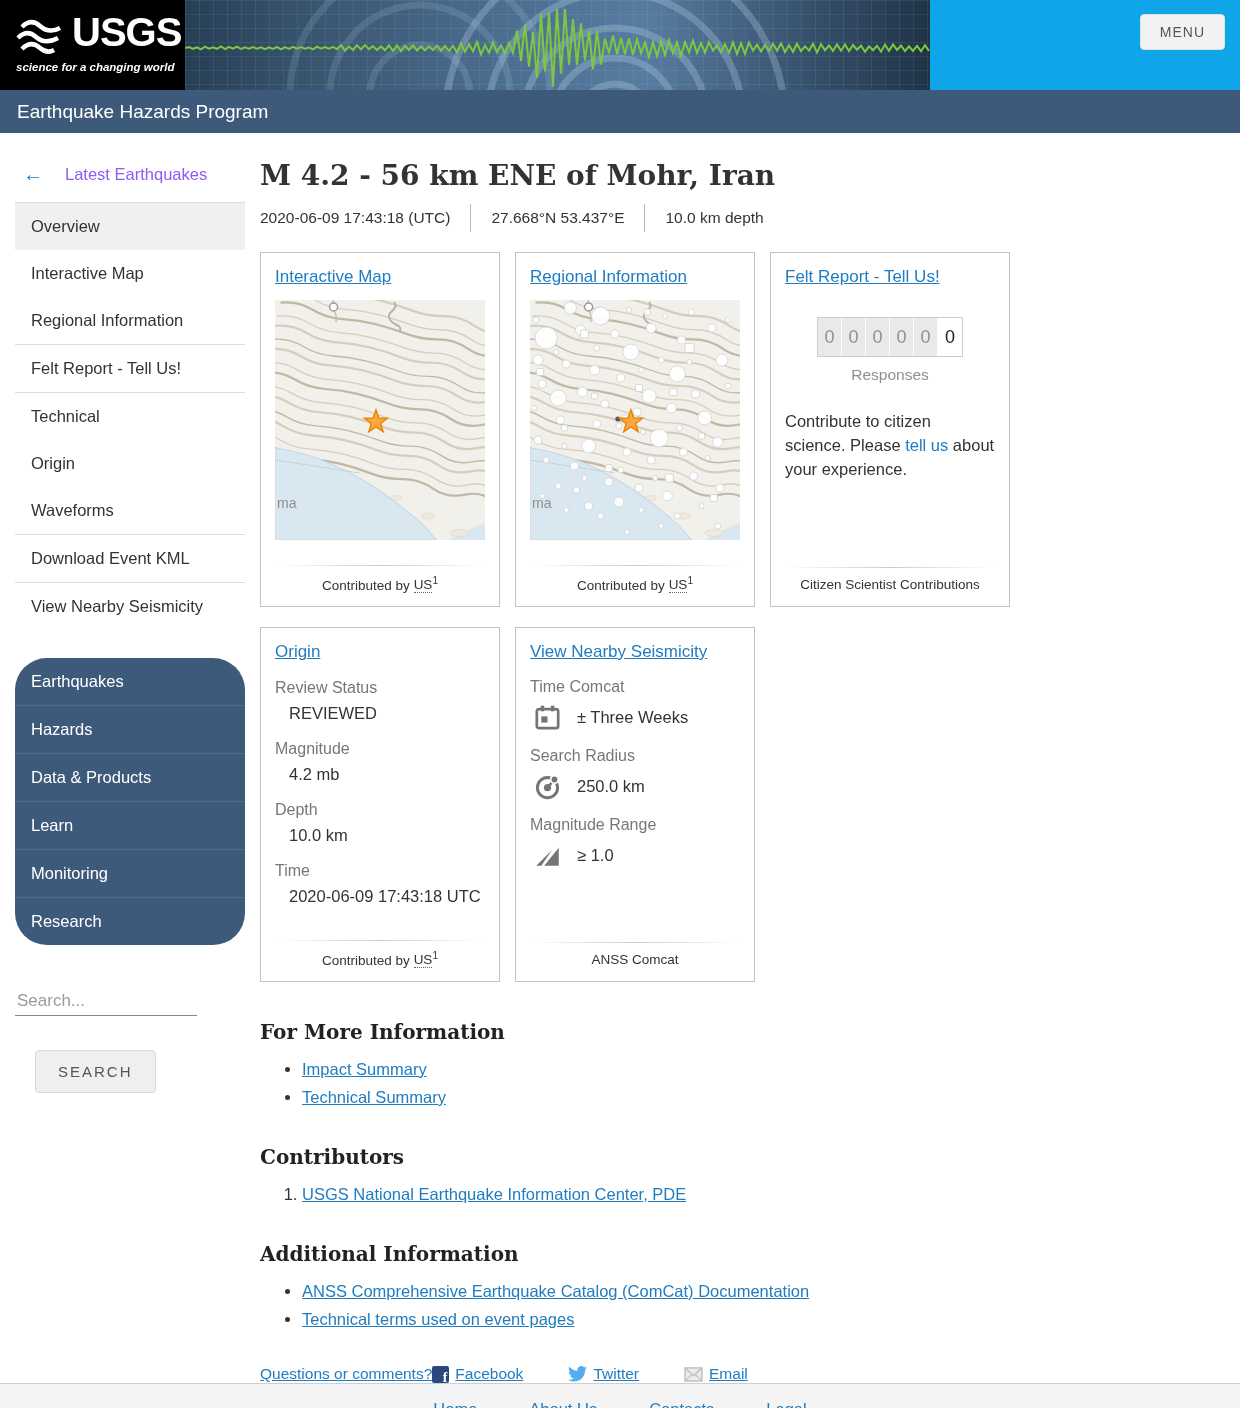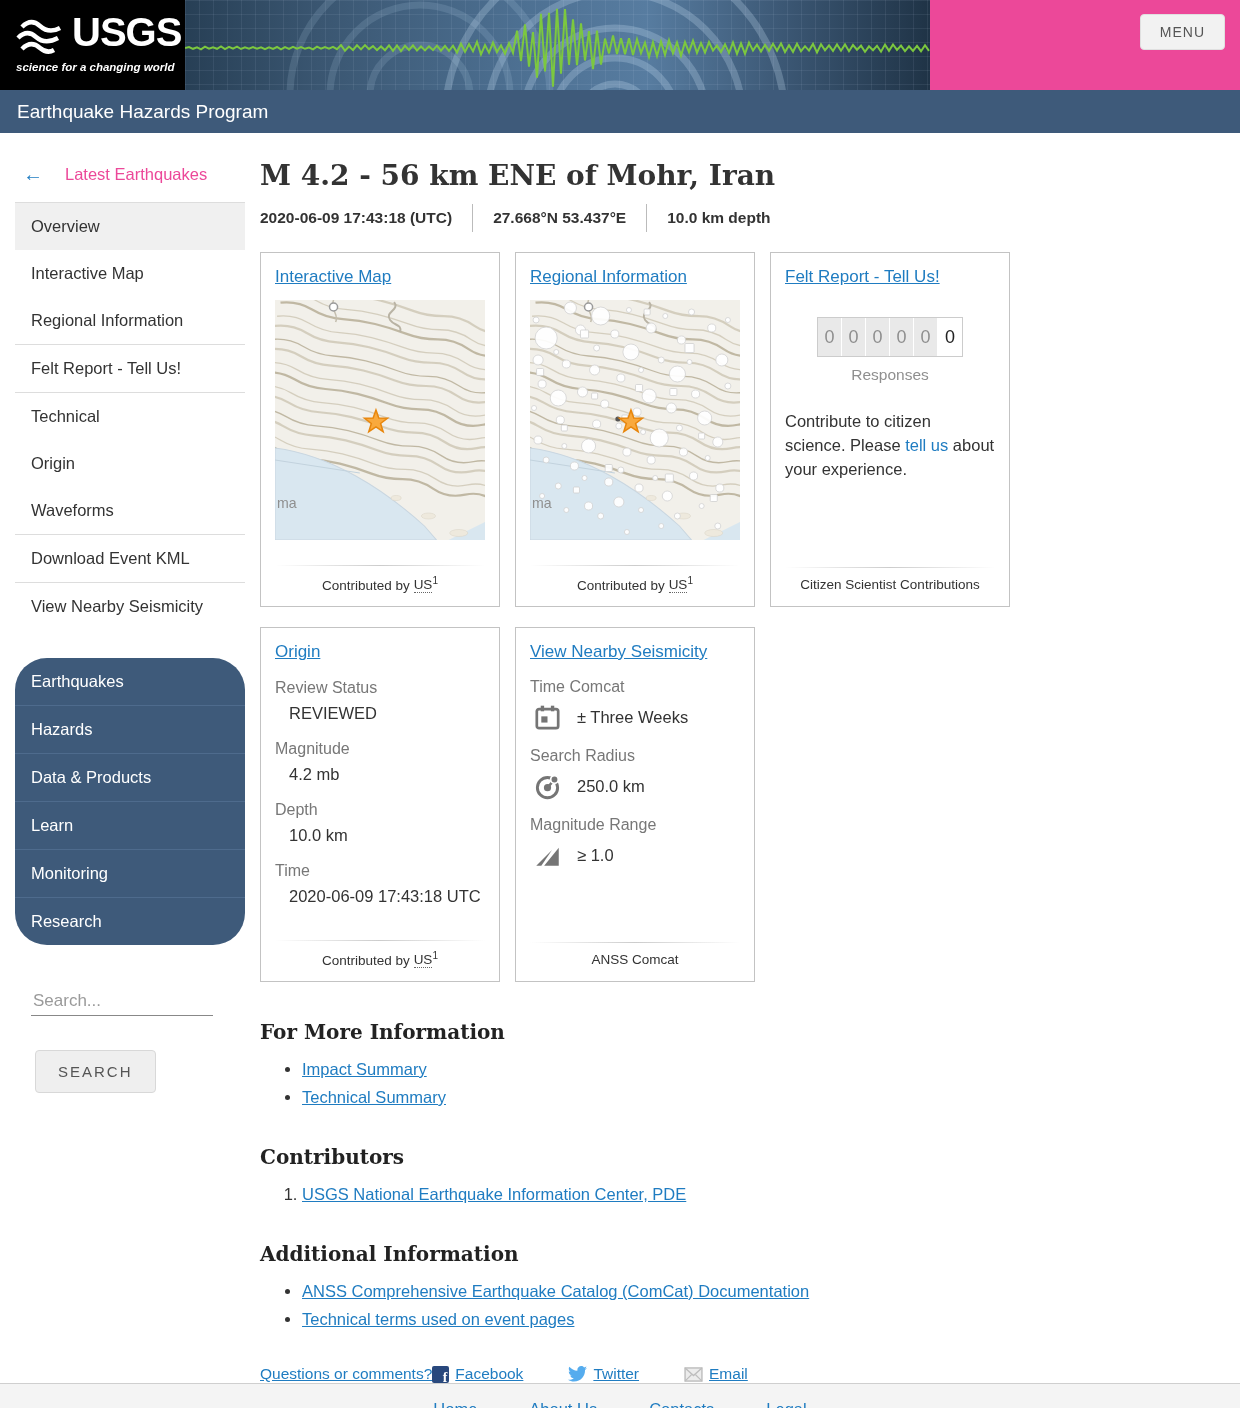--- a/index.html
+++ b/index.html
@@ -1,53 +1,53 @@
 <!DOCTYPE html>
 <html><head>
 <meta charset="utf-8">
 <style>
   * { box-sizing: border-box; }
   html,body { margin:0; padding:0; background:#fff; }
   body { width:1240px; font-family:"Liberation Sans", sans-serif; color:#333; }
 
   
-  .site-header { position:relative; height:90px; background:#ec4899; overflow:hidden; }
+  .site-header { position:relative; height:90px; background:#0ea5e9; overflow:hidden; }
   .logo-block { position:absolute; left:0; top:0; width:185px; height:90px; background:#000; padding:12px 0 0 16px; z-index:2; }
   .logo-row { display:flex; align-items:flex-start; }
   .logo-wave { margin:4px 6px 0 0; }
   .logo-text { color:#fff; font-size:40px; font-weight:bold; letter-spacing:-1px; line-height:40px; }
   .logo-tagline { color:#fff; font-size:11.5px; font-style:italic; font-weight:bold; margin-top:3px; }
   .seismo-strip { position:absolute; left:185px; top:0; width:745px; height:90px; }
   .menu-button { position:absolute; right:15px; top:14px; z-index:3; background:#f2f2f2; border:1px solid #e0e0e0; border-radius:4px; color:#555; font-size:14px; letter-spacing:1px; padding:9px 19px; font-family:"Liberation Sans",sans-serif; cursor:pointer; }
 
   .program-bar { height:43px; background:#3e5a7a; line-height:43px; padding-left:17px; }
   .program-bar a { color:#fff; font-size:19px; text-decoration:none; cursor:pointer; }
 
   
   .page { display:flex; align-items:flex-start; min-height:1212px; }
   .sidebar { width:230px; margin-left:15px; padding-top:20px; flex:none; }
   .main { width:750px; margin-left:15px; padding-top:20px; flex:none; }
 
   
   .back-row { display:flex; align-items:center; padding:10px 0 16px 8px; }
   .back-arrow { color:#1f7cc1; font-size:20px; margin-right:22px; cursor:pointer; }
-  .back-link { color:#ec4899; font-size:16.5px; text-decoration:none; cursor:pointer; }
+  .back-link { color:#8b5cf6; font-size:16.5px; text-decoration:none; cursor:pointer; }
   ul.nav-group { list-style:none; margin:0; padding:0; border-top:1px solid #ddd; }
   ul.nav-group li { padding:14px 16px; font-size:16.5px; color:#333; cursor:pointer; }
   ul.nav-group li.active { background:#f0f0f0; }
   ul.site-nav { list-style:none; margin:28px 0 0 0; padding:0; background:#3e5a7a;border-radius:32px; }
   ul.site-nav li { padding:14px 16px; font-size:16.5px; color:#fff; cursor:pointer; border-top:1px solid #4e6b8d; }
   ul.site-nav li:first-child { border-top:none; }
-  .search-input { display:block; margin:42px 0 0 16px; width:182px; border:none; border-bottom:1px solid #888; font-size:17px; padding:4px 2px; color:#737373; outline:none; font-family:"Liberation Sans",sans-serif; background:transparent; }
+  .search-input { display:block; margin:42px 0 0 0; width:182px; border:none; border-bottom:1px solid #888; font-size:17px; padding:4px 2px; color:#737373; outline:none; font-family:"Liberation Sans",sans-serif; background:transparent; }
   .search-input::placeholder { color:#9a9a9a; }
   .search-button { margin:34px 0 0 20px; background:#efefef; border:1px solid #d8d8d8; border-radius:4px; color:#555; font-size:15px; letter-spacing:2px; padding:12px 22px; cursor:pointer; font-family:"Liberation Sans",sans-serif; }
 
   
   h1.event-title { font-family:"DejaVu Serif", serif; font-size:28px; font-weight:700; color:#333; margin:6px 0 12px 0; }
-  .meta-row { display:flex; align-items:center;font-weight:bold; }
+  .meta-row { display:flex; align-items:center; }
   .meta-item { font-size:15.5px; color:#333; padding:5px 20px; border-left:1px solid #bbb; }
   .meta-item:first-child { padding-left:0; border-left:none; }
 
   
   .cards-row { display:flex; gap:15px; margin-top:20px; }
   .card { width:240px; height:355px; border:1px solid #c3c3c3; padding:14px; display:flex; flex-direction:column; background:#fff; }
   .card-title { font-size:17px; color:#1f7cc1; text-decoration:underline; cursor:pointer; display:inline-block; align-self:flex-start; }
   .map-thumb { width:100%; height:240px; margin-top:13px; display:block; cursor:pointer; }
   .card-sep { height:1px; margin-top:auto; background:linear-gradient(90deg, rgba(204,204,204,0) 0%, #ccc 50%, rgba(204,204,204,0) 100%); }
   .card-footer { text-align:center; font-size:13.5px; color:#333; padding-top:9px; }

